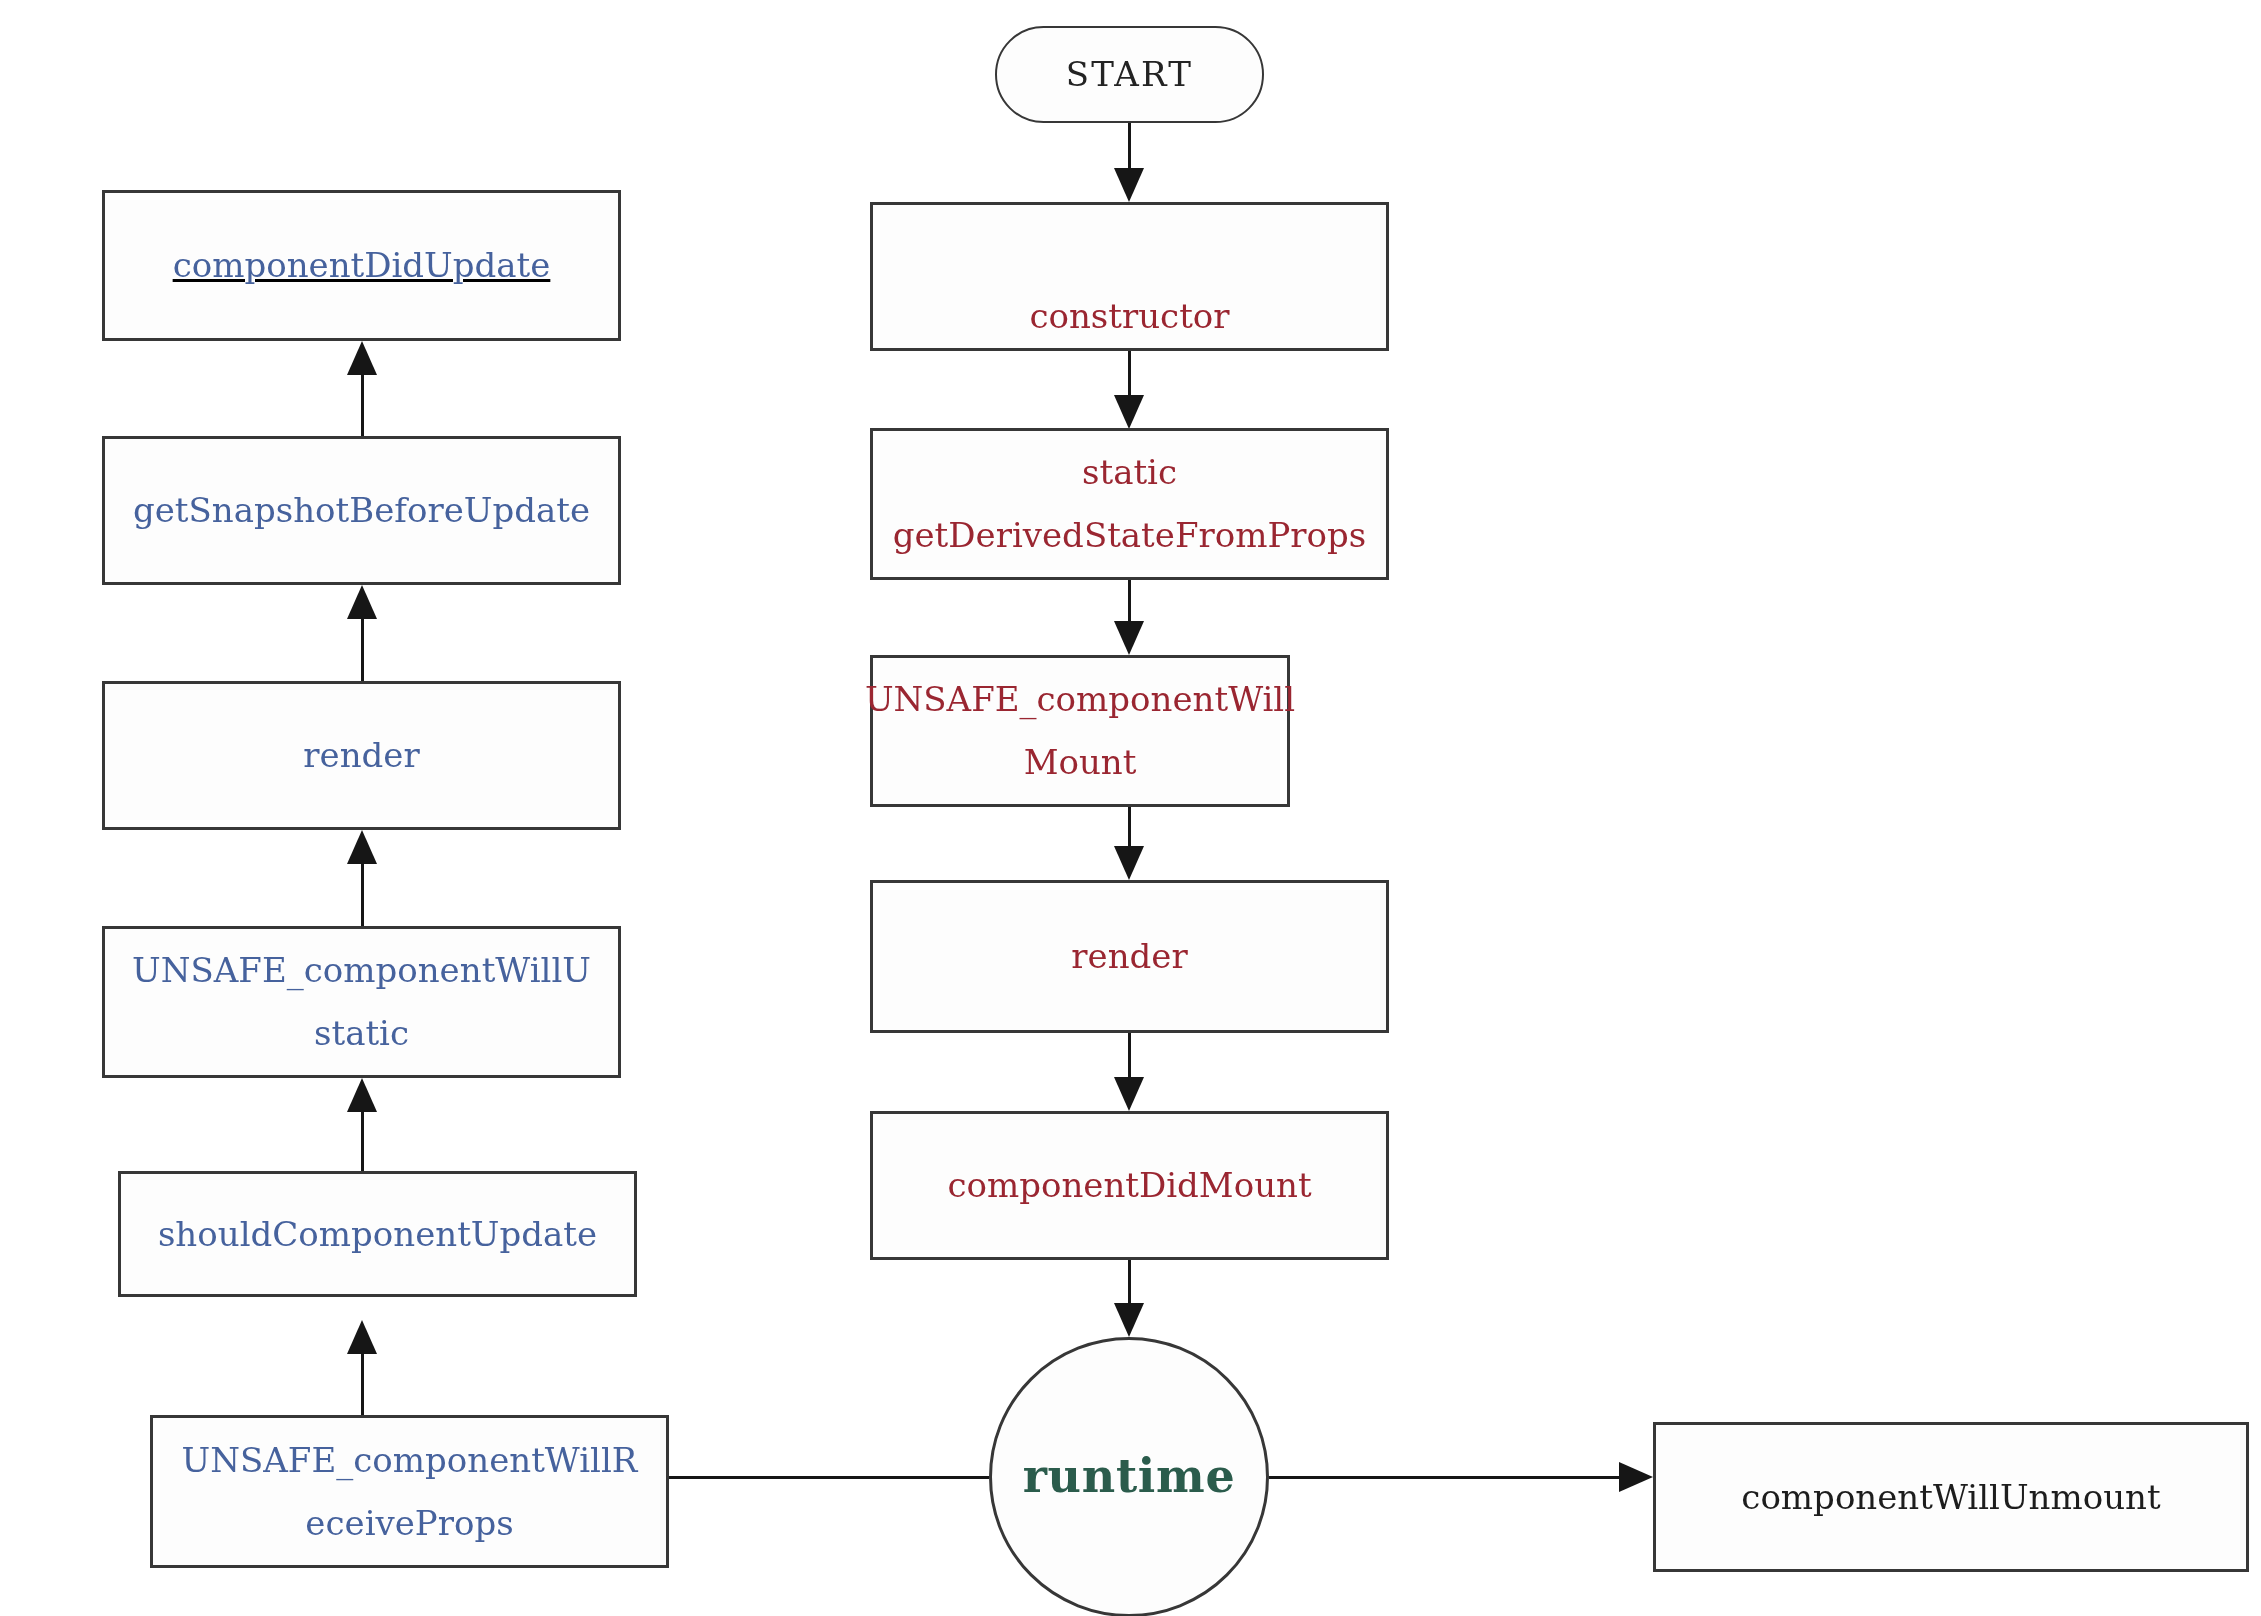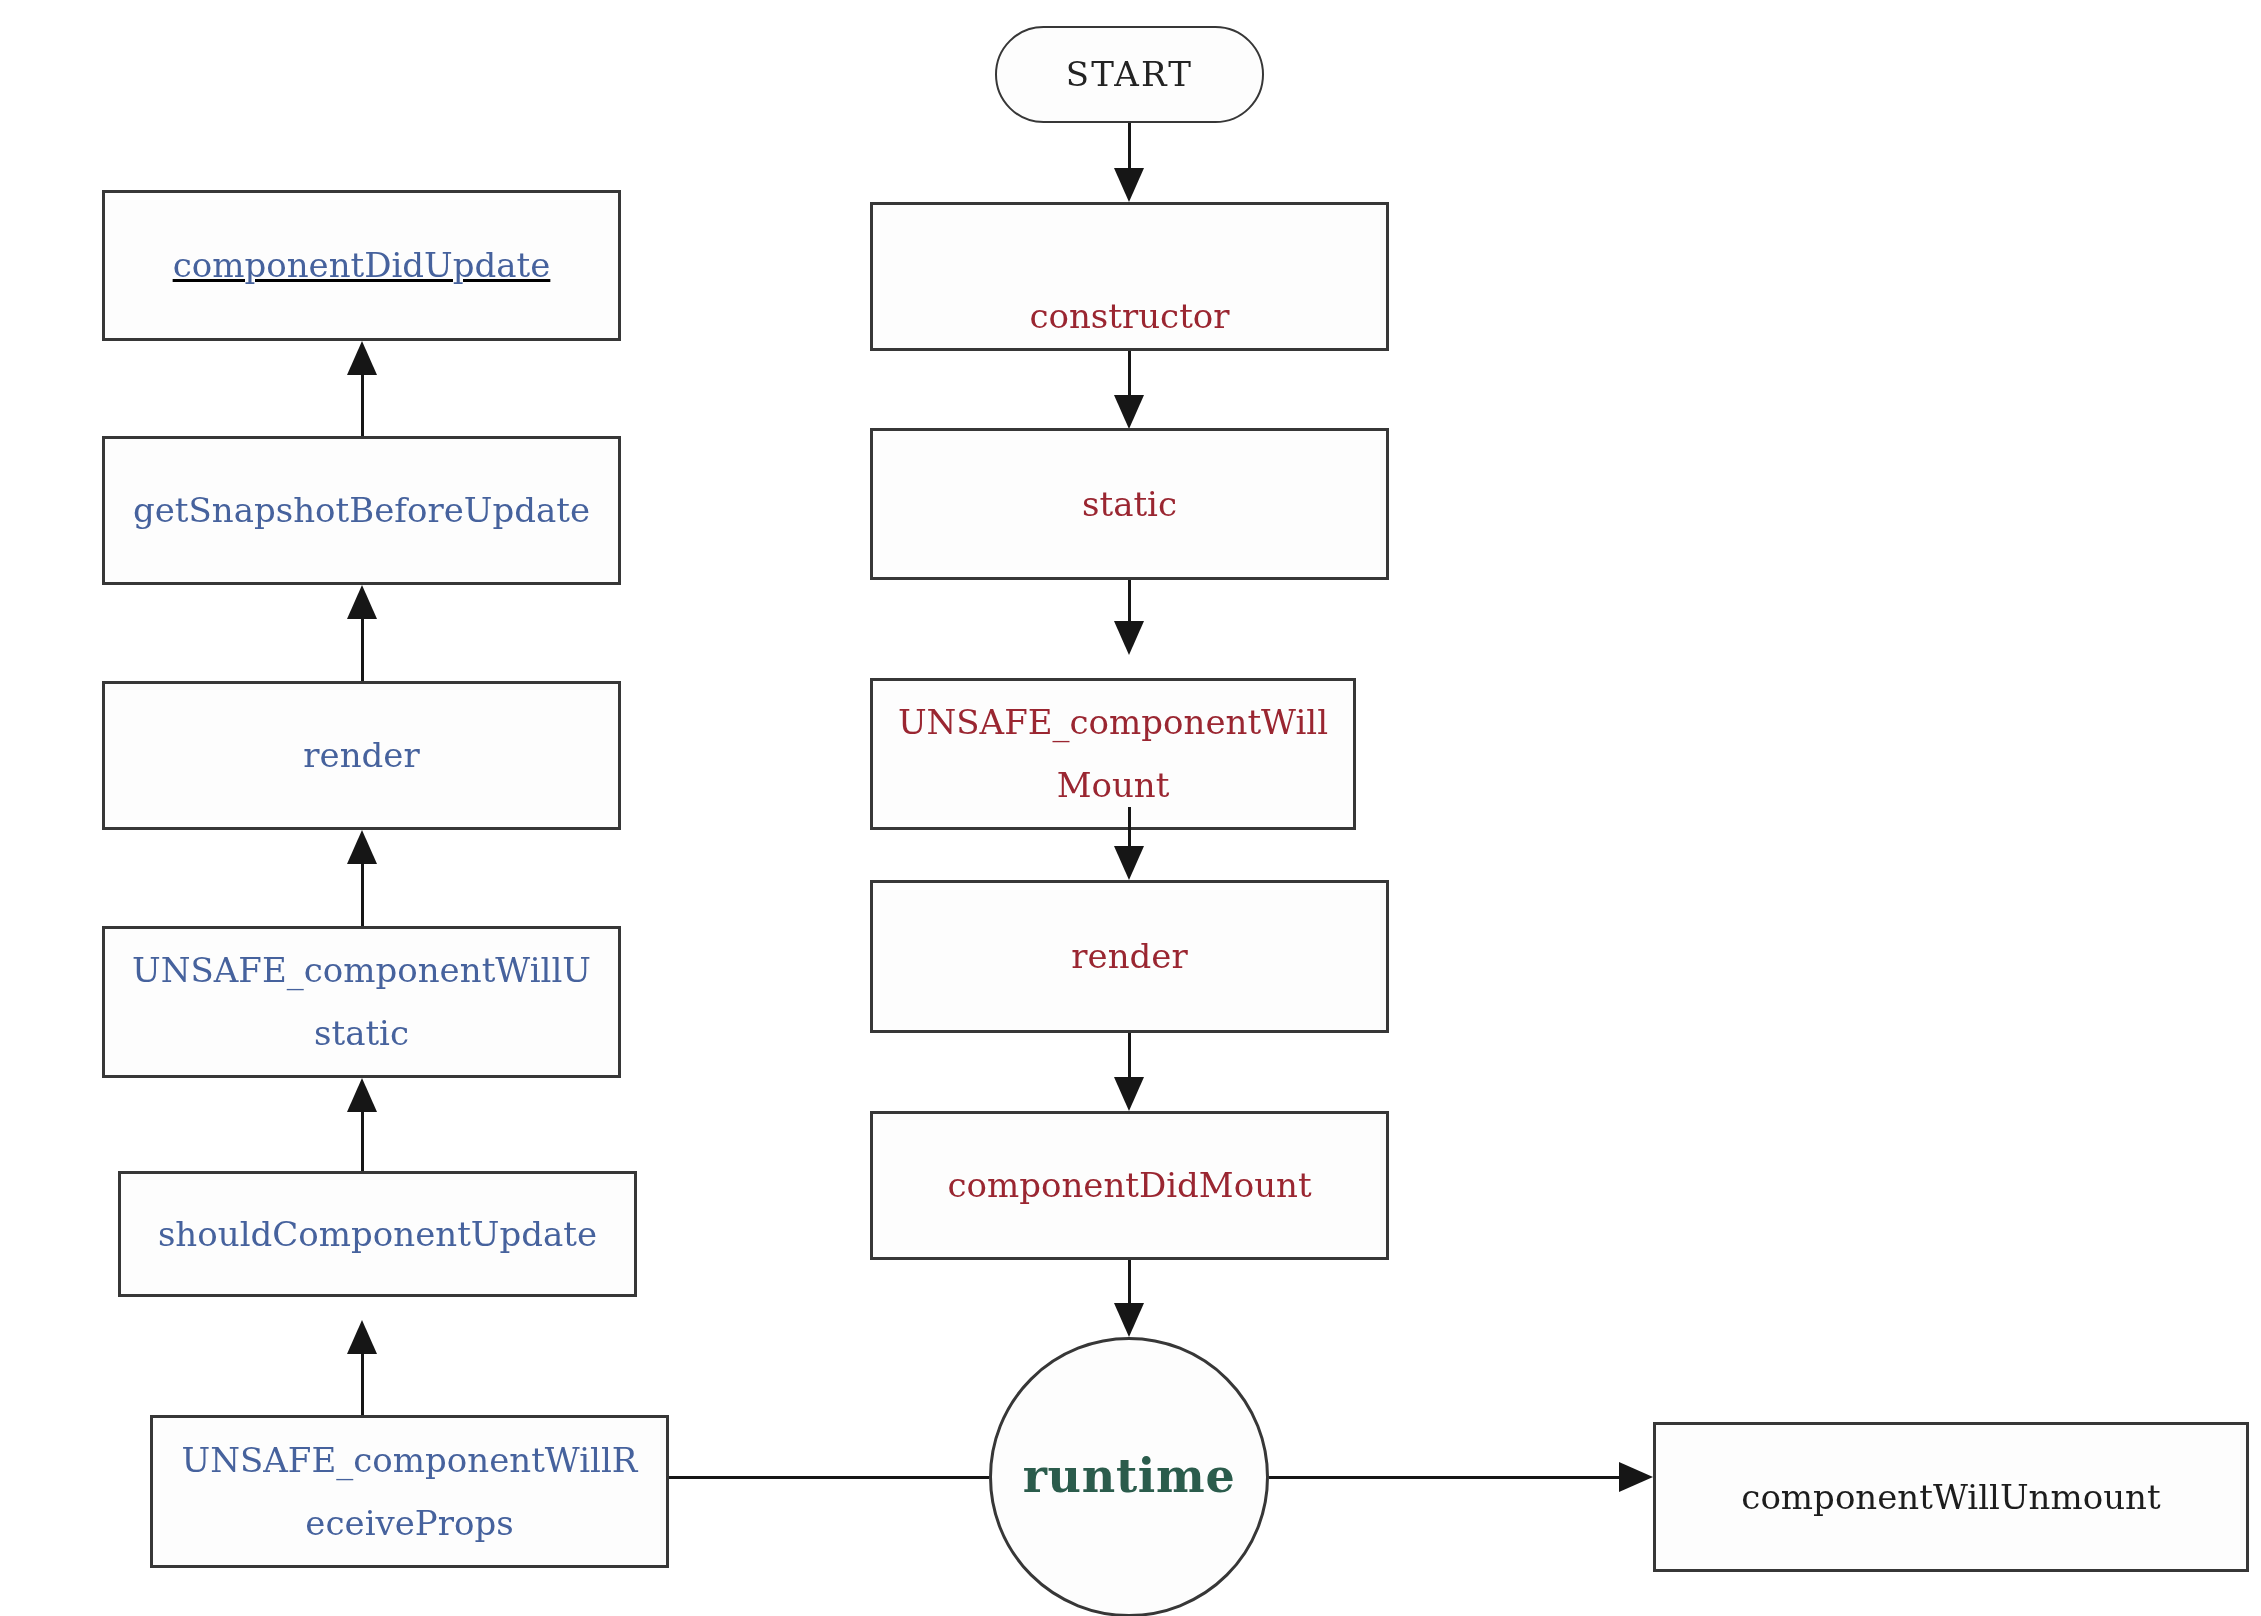--- a/index.html
+++ b/index.html
@@ -51,25 +51,26 @@
 <div class="arrow down" style="left:1114px;top:123px;height:79px;"></div>
 
 <div class="node" style="left:870px;top:202px;width:519px;height:149px;justify-content:flex-end;">
   <span class="t-red">constructor</span>
 </div>
 
 <div class="arrow down" style="left:1114px;top:351px;height:78px;"></div>
 
 <div class="node" style="left:870px;top:428px;width:519px;height:152px;">
   <span class="line t-red">static</span>
+  <span class="line t-red">getDerivedStateFromProps</span>
 </div>
 
 <div class="arrow down" style="left:1114px;top:580px;height:75px;"></div>
 
-<div class="node" style="left:870px;top:678px;width:486px;height:152px;">
+<div class="node" style="left:870px;top:655px;width:420px;height:152px;">
   <span class="line t-red">UNSAFE_componentWill</span>
   <span class="line t-red">Mount</span>
 </div>
 
 <div class="arrow down" style="left:1114px;top:807px;height:73px;"></div>
 
 <div class="node" style="left:870px;top:880px;width:519px;height:153px;">
   <span class="t-red">render</span>
 </div>
 

